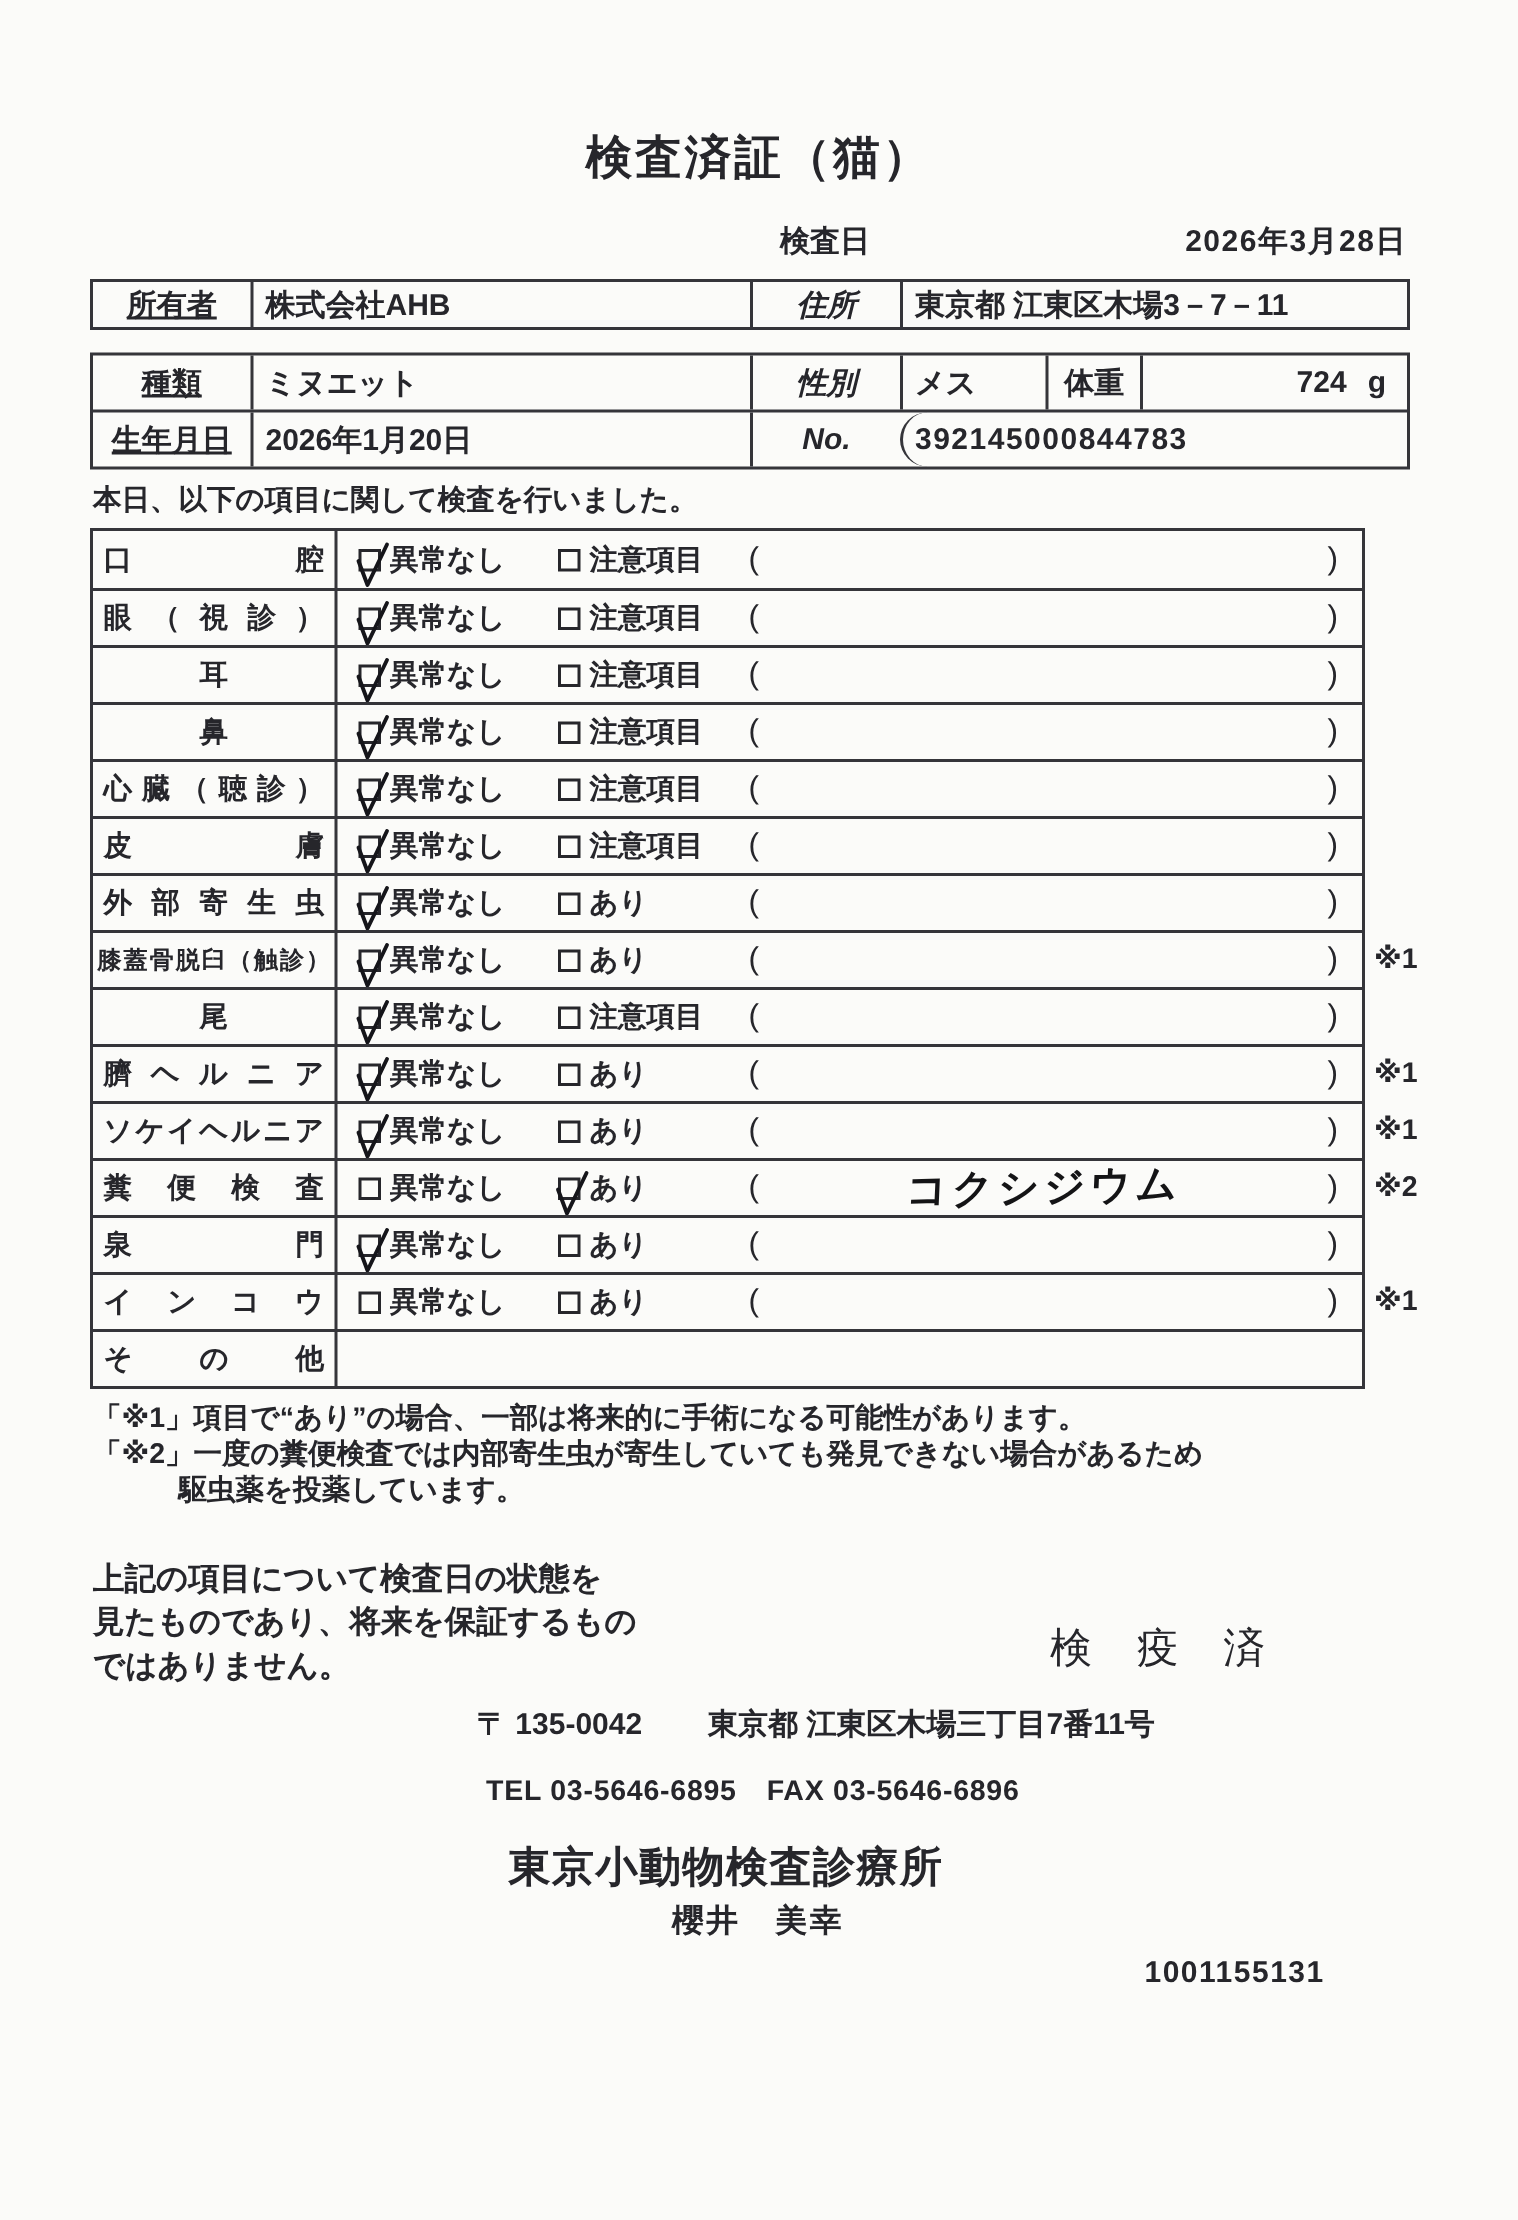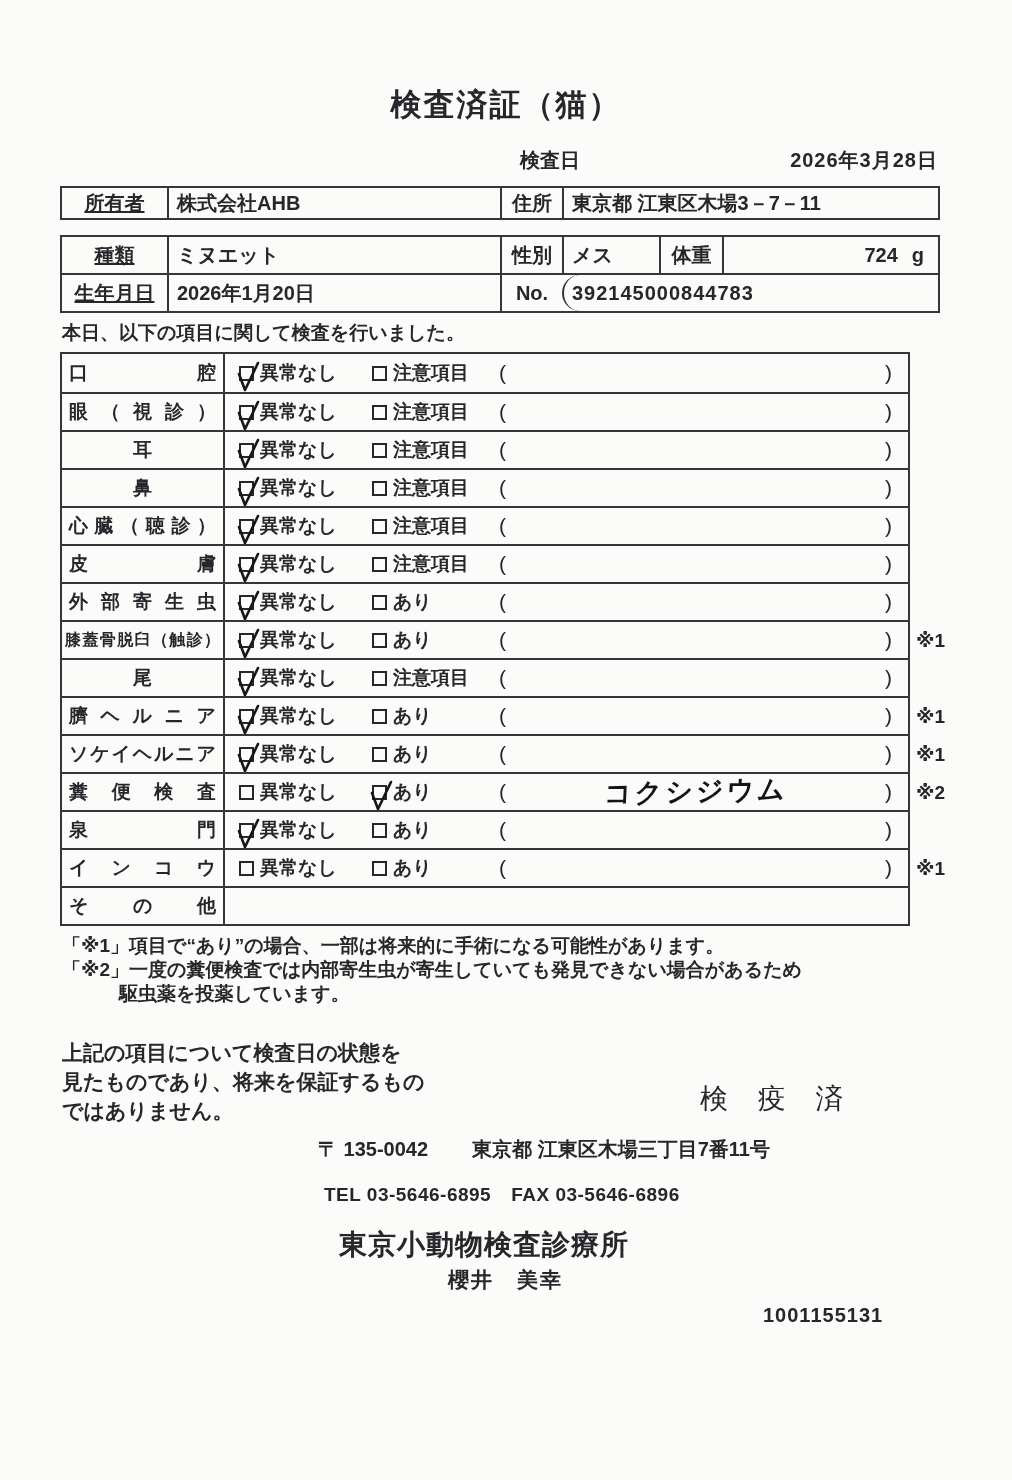--- a/index.html
+++ b/index.html
@@ -28,21 +28,21 @@
   .hdr-table{position:absolute;left:60px;width:880px;border:2px solid var(--line);display:flex;flex-direction:column;background:transparent;}
   .owner-table{top:186px;height:34px;}
   .pet-table{top:235px;height:78px;}
   .hdr-row{display:flex;flex:1;min-height:0;}
   .hdr-row + .hdr-row{border-top:2px solid var(--line);}
   .hcell{display:flex;align-items:center;font-size:20px;padding:0 8px;min-width:0;}
   .hcell.lbl{justify-content:center;padding:0 4px;}
   .hcell.bl{border-left:2px solid var(--line);}
   .w-105{width:105px;flex:none;text-decoration:underline;}
   .w-333{width:333px;flex:none;}
-  .w-85{width:62px;flex:none;}
+  .w-85{width:100px;flex:none;font-style:italic;}
   .w-97{width:97px;flex:none;}
   .w-63{width:63px;flex:none;}
   .grow{flex:1;}
   .weight-val{justify-content:flex-end;gap:14px;padding-right:14px;text-align:center;}
   .no-val{letter-spacing:1px;border-radius:18px;}
 
   .intro{position:absolute;top:320px;left:62px;font-size:19px;}
 
   
   .items-table{

